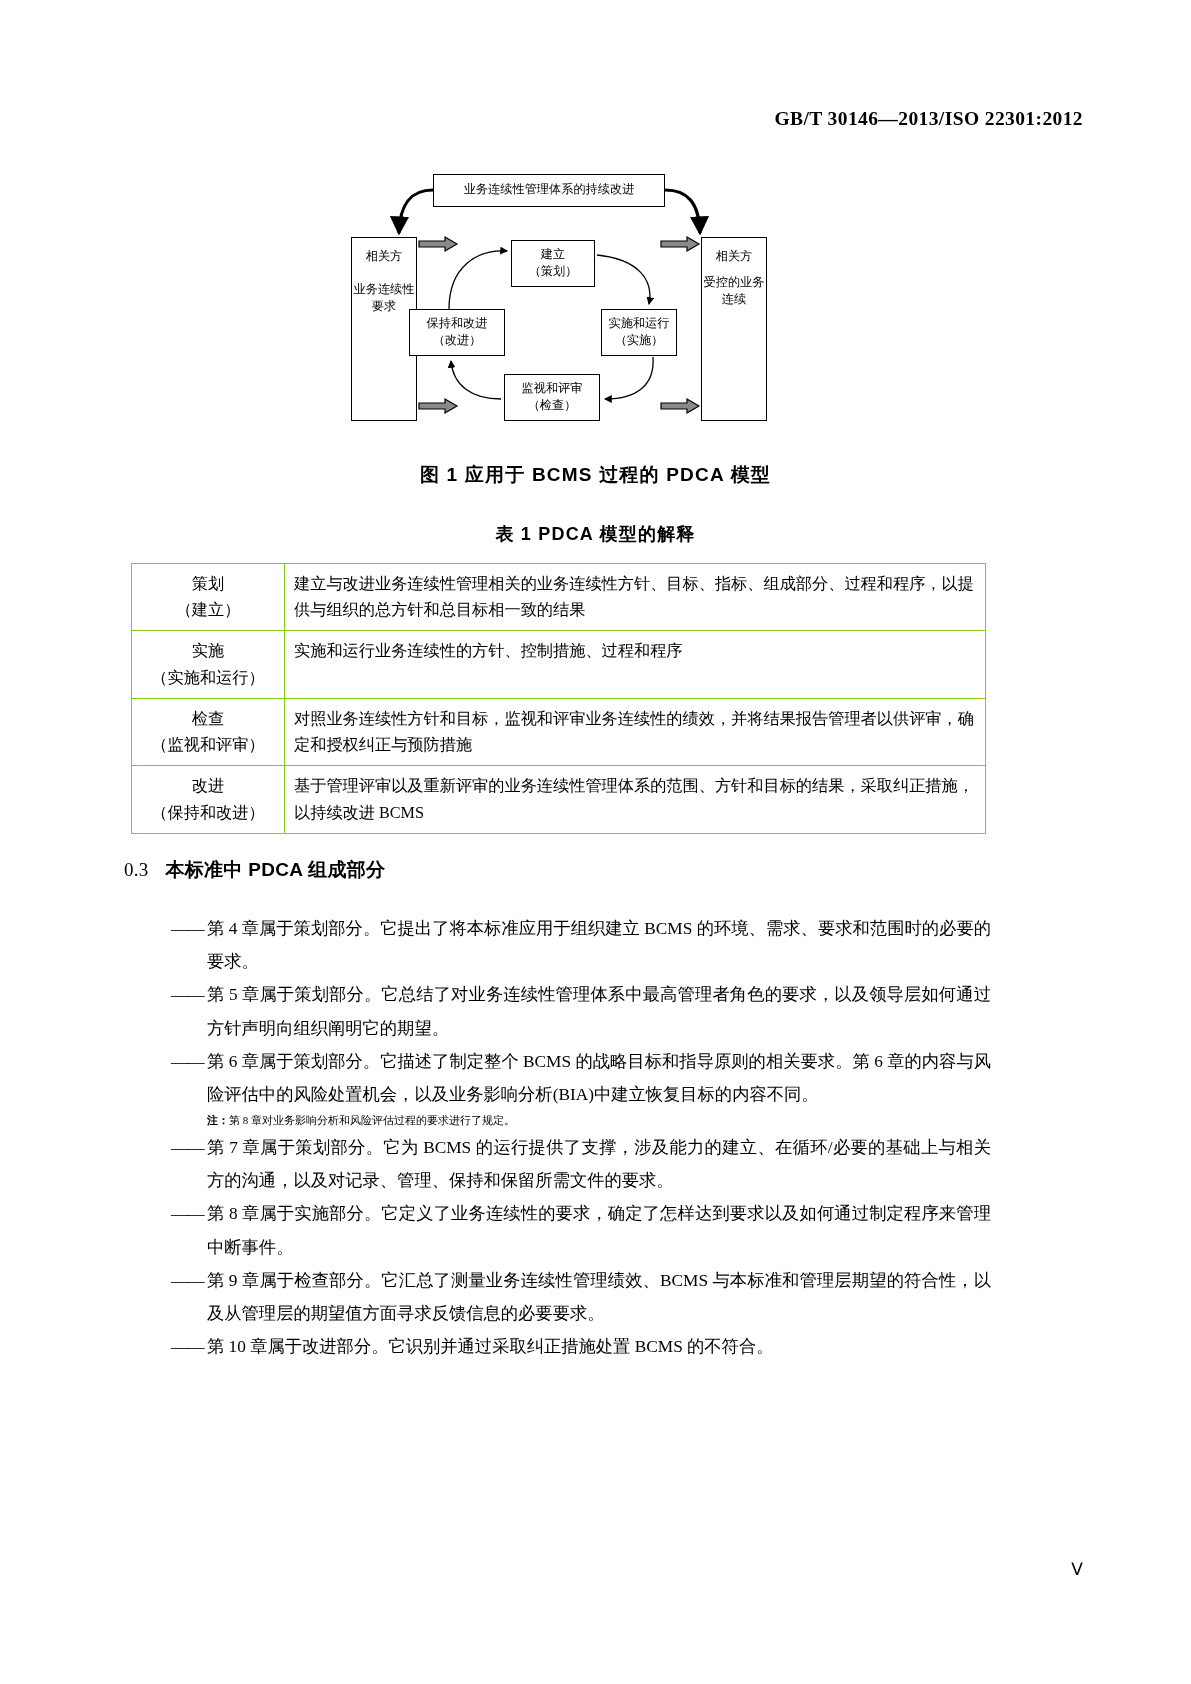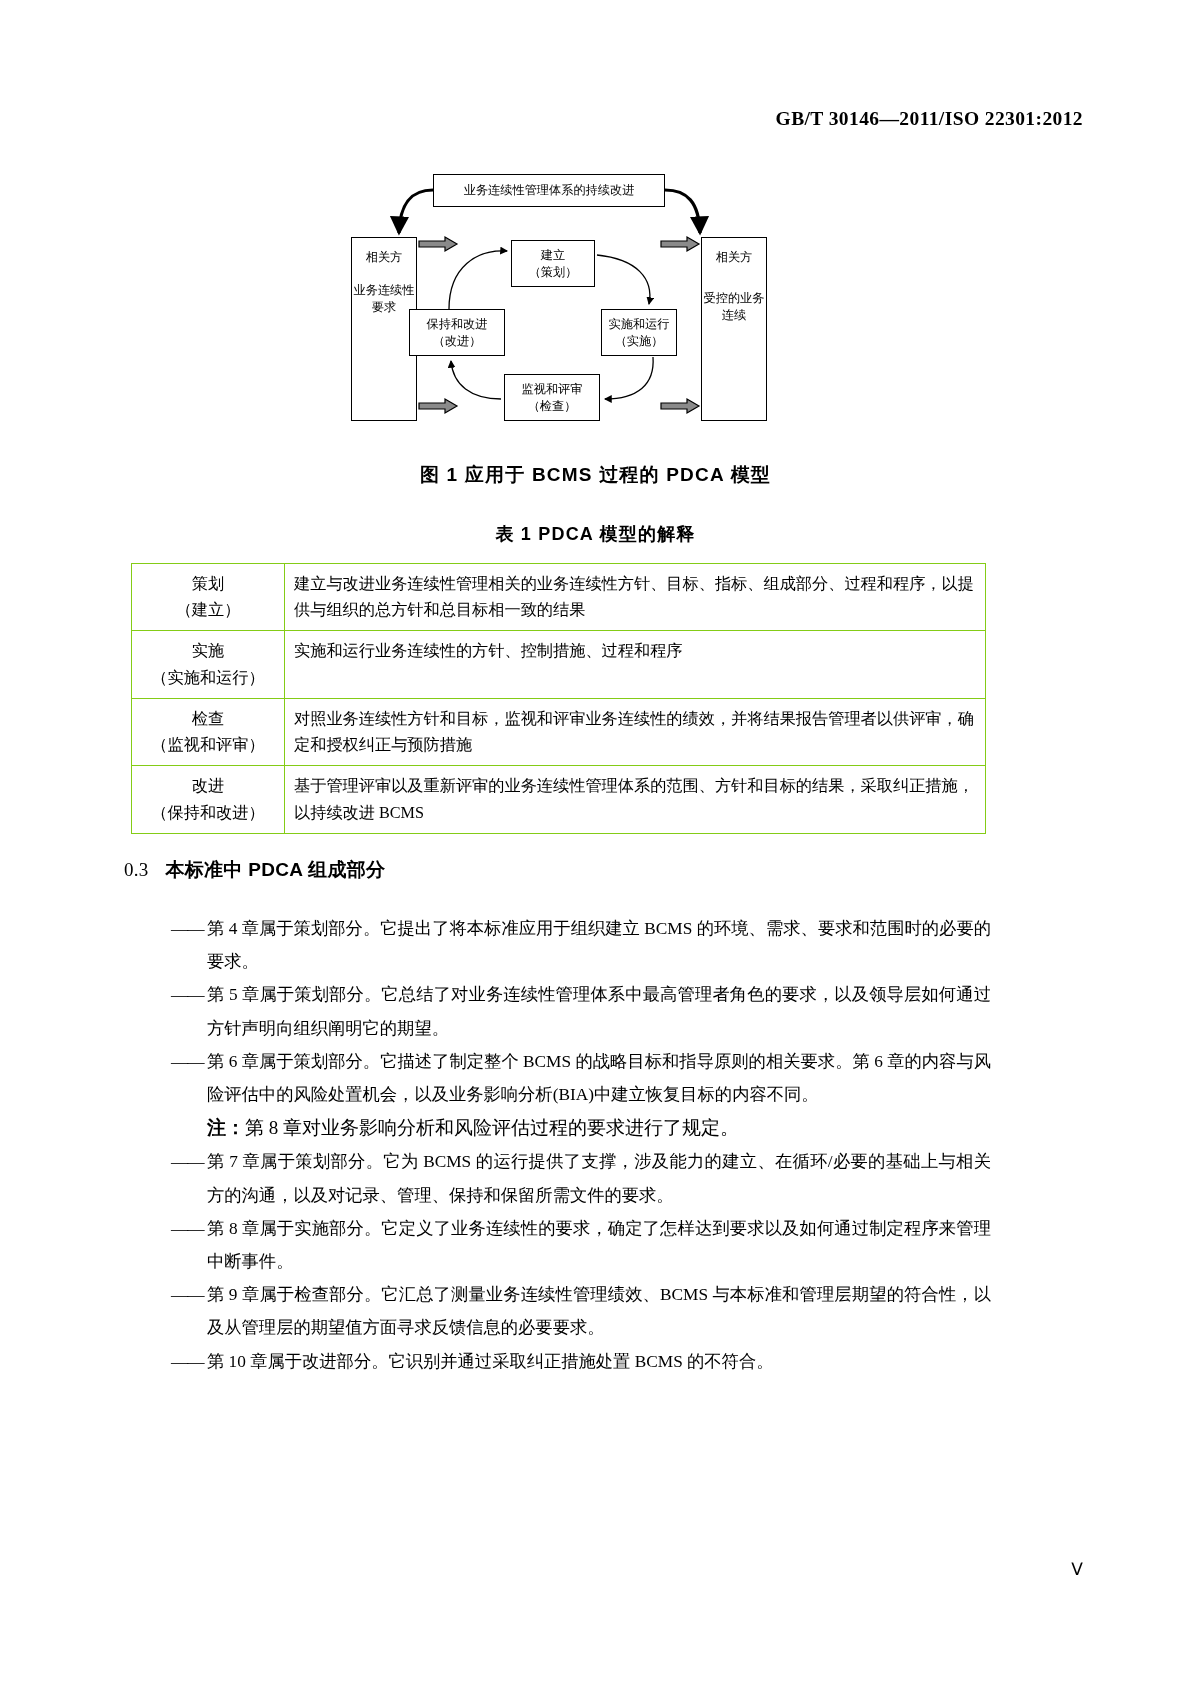--- a/index.html
+++ b/index.html
@@ -41,21 +41,21 @@
   }
   .fig-box {
     position: absolute;
     box-sizing: border-box;
     border: 1.6px solid #000;
     background: #fff;
     display: flex;
     flex-direction: column;
     align-items: center;
     justify-content: center;
-    font-family: Liberation Sans, sans-serif;
+    font-family: Liberation Mono, monospace;
     font-size: 12.2px;
     line-height: 1.35;
     text-align: center;
     z-index: 3;
   }
   .fig-top {
     left: 84px; top: 11px;
     width: 232px; height: 33px;
   }
   .fig-left-panel {
@@ -66,21 +66,21 @@
     padding-top: 11px;
   }
   .fig-left-panel .l2 { margin-top: 17px; }
   .fig-right-panel {
     left: 352px; top: 74px;
     width: 66px; height: 184px;
     border-width: 1.8px;
     justify-content: flex-start;
     padding-top: 11px;
   }
-  .fig-right-panel .l2 { margin-top: 25px; }
+  .fig-right-panel .l2 { margin-top: 10px; }
   .fig-plan {
     left: 162px; top: 77px;
     width: 84px; height: 47px;
   }
   .fig-do {
     left: 252px; top: 146px;
     width: 76px; height: 47px;
   }
   .fig-act {
     left: 60px; top: 146px;
@@ -174,40 +174,40 @@
     padding-left: 40px;
   }
   .li .dash {
     flex: 0 0 auto;
     width: 36px;
     letter-spacing: -1px;
   }
   .li .txt { flex: 1 1 auto; }
   .note {
     padding-left: 76px;
-    font-size: 19px;
+    font-size: 11px;
     line-height: 1.8;
   }
   .note b { font-weight: bold; }
 
   .folio {
     position: absolute;
     bottom: 104px;
     right: 108px;
     font-size: 17px;
     font-family: "Liberation Serif", serif;
   }
 </style>
 </head>
 <body>
 
 <div class="page">
 
   <div class="header">
-    <b>GB/T 30146—2011/ISO 22301:2012</b>
+    <b>GB/T 30146—2013/ISO 22301:2012</b>
   </div>
 
   <div class="figure-wrap">
 
     <svg class="fig-svg" viewBox="0 0 420 258">
       <defs>
         <marker id="ah" markerWidth="7" markerHeight="7" refX="5.2" refY="3" orient="auto">
           <path d="M0,0 L6,3 L0,6 z" fill="#000"></path>
         </marker>
       </defs>

